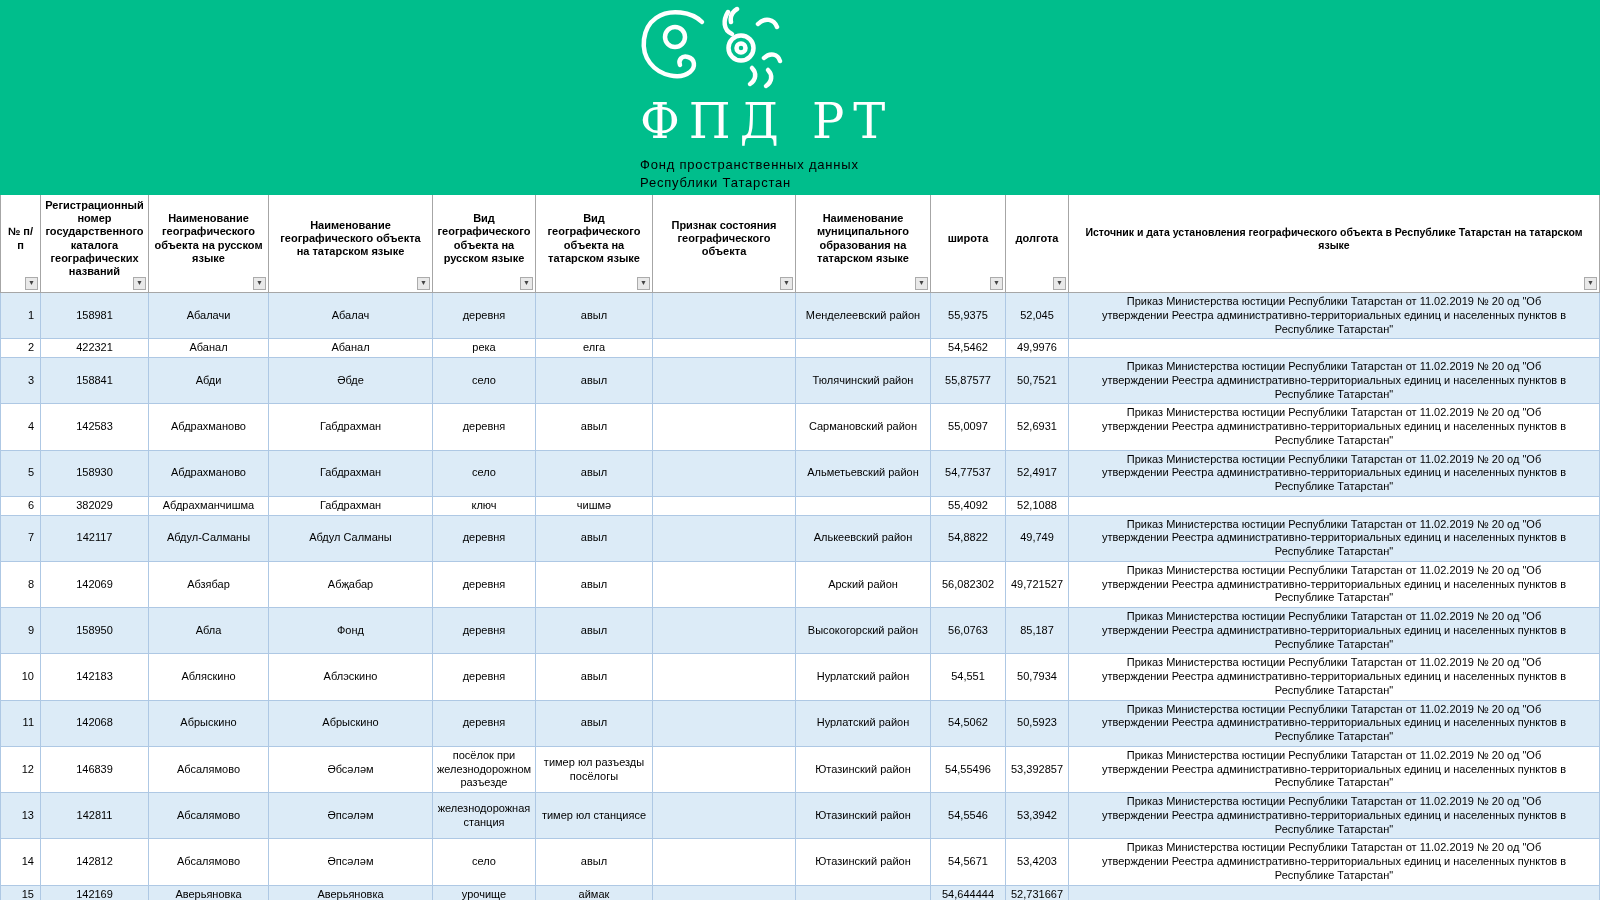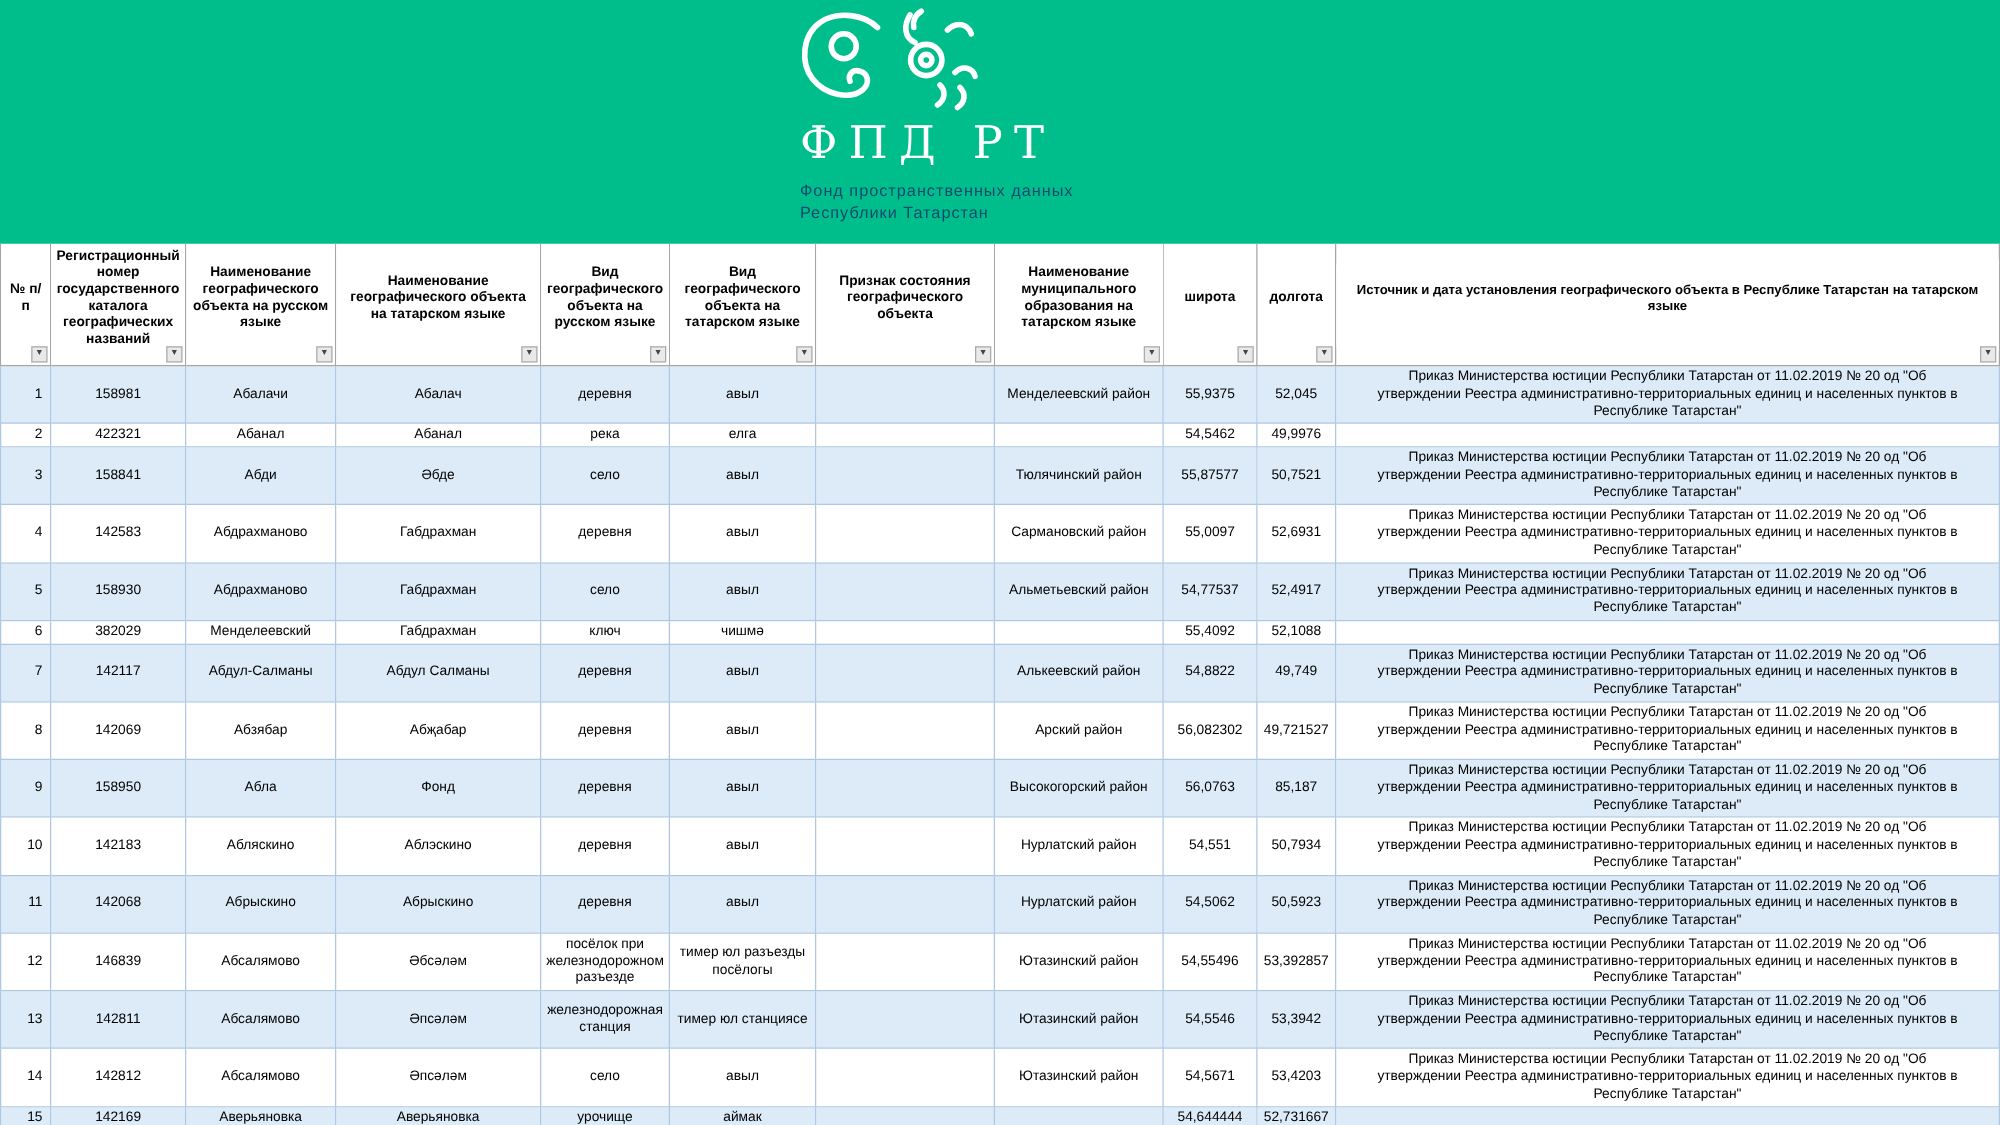--- a/index.html
+++ b/index.html
@@ -12,25 +12,25 @@
     height:195px;background:#00BE8C;
     display:flex;justify-content:center;align-items:flex-start;
   }
   .brand-inner{
     display:flex;flex-direction:column;align-items:flex-start;
     padding-top:6px;width:320px;
   }
   .brand-logo{margin-left:0px;}
   .brand-title{
     font-family:"DejaVu Serif", serif;
-    color:#ffffff;font-size:36px;letter-spacing:9px;line-height:1.05;
+    color:#ffffff;font-size:48px;letter-spacing:9px;line-height:1.05;
     margin-top:2px;font-weight:400;
   }
   .brand-sub{
-    color:#0c4a6e;font-size:13px;letter-spacing:.8px;line-height:1.32;
+    color:#000000;font-size:13px;letter-spacing:.8px;line-height:1.32;
     margin-top:10px;
   }
   
   table{width:1600px;border-collapse:collapse;table-layout:fixed;}
   thead th{
     background:#ffffff;vertical-align:middle;text-align:center;
     font-weight:bold;font-size:11px;line-height:1.2;
     border:1px solid #a6a6a6;border-top:none;
     padding:4px 4px 14px 4px;height:90px;box-sizing:border-box;
     position:relative;color:#000;
@@ -169,21 +169,21 @@
         <td class="col-type_tat">авыл</td>
         <td class="col-status"></td>
         <td class="col-municipality">Альметьевский район</td>
         <td class="col-latitude">54,77537</td>
         <td class="col-longitude">52,4917</td>
         <td class="col-source">Приказ Министерства юстиции Республики Татарстан от 11.02.2019 № 20 од "Об утверждении Реестра административно-территориальных единиц и населенных пунктов в Республике Татарстан"</td>
       </tr>
       <tr>
         <td class="col-num">6</td>
         <td class="col-reg_number">382029</td>
-        <td class="col-name_ru">Менделеевский</td>
+        <td class="col-name_ru">Абдрахманчишма</td>
         <td class="col-name_tat">Габдрахман</td>
         <td class="col-type_ru">ключ</td>
         <td class="col-type_tat">чишмә</td>
         <td class="col-status"></td>
         <td class="col-municipality"></td>
         <td class="col-latitude">55,4092</td>
         <td class="col-longitude">52,1088</td>
         <td class="col-source"></td>
       </tr>
       <tr>

